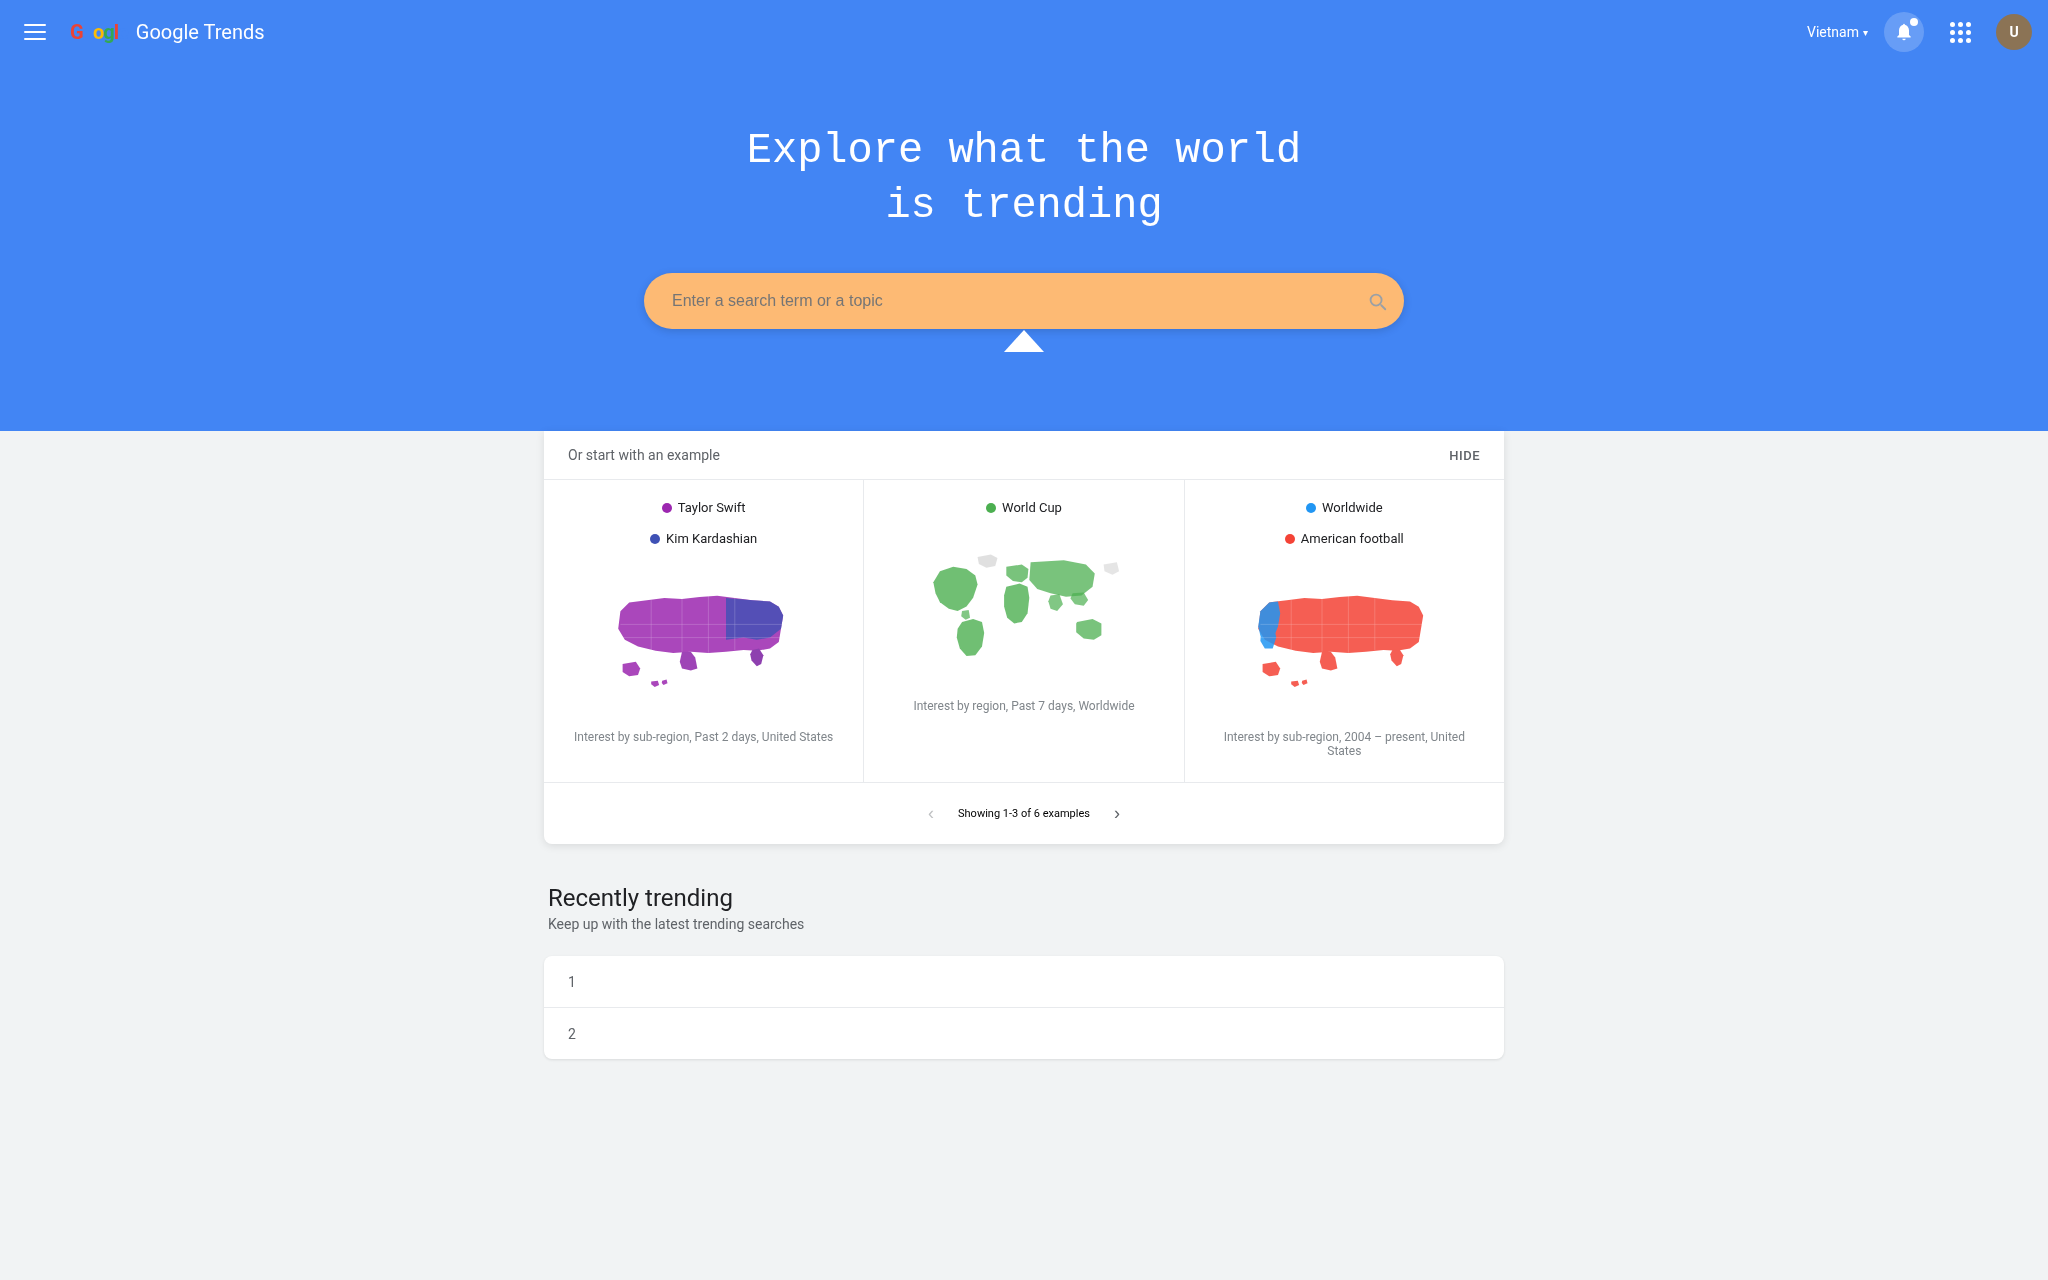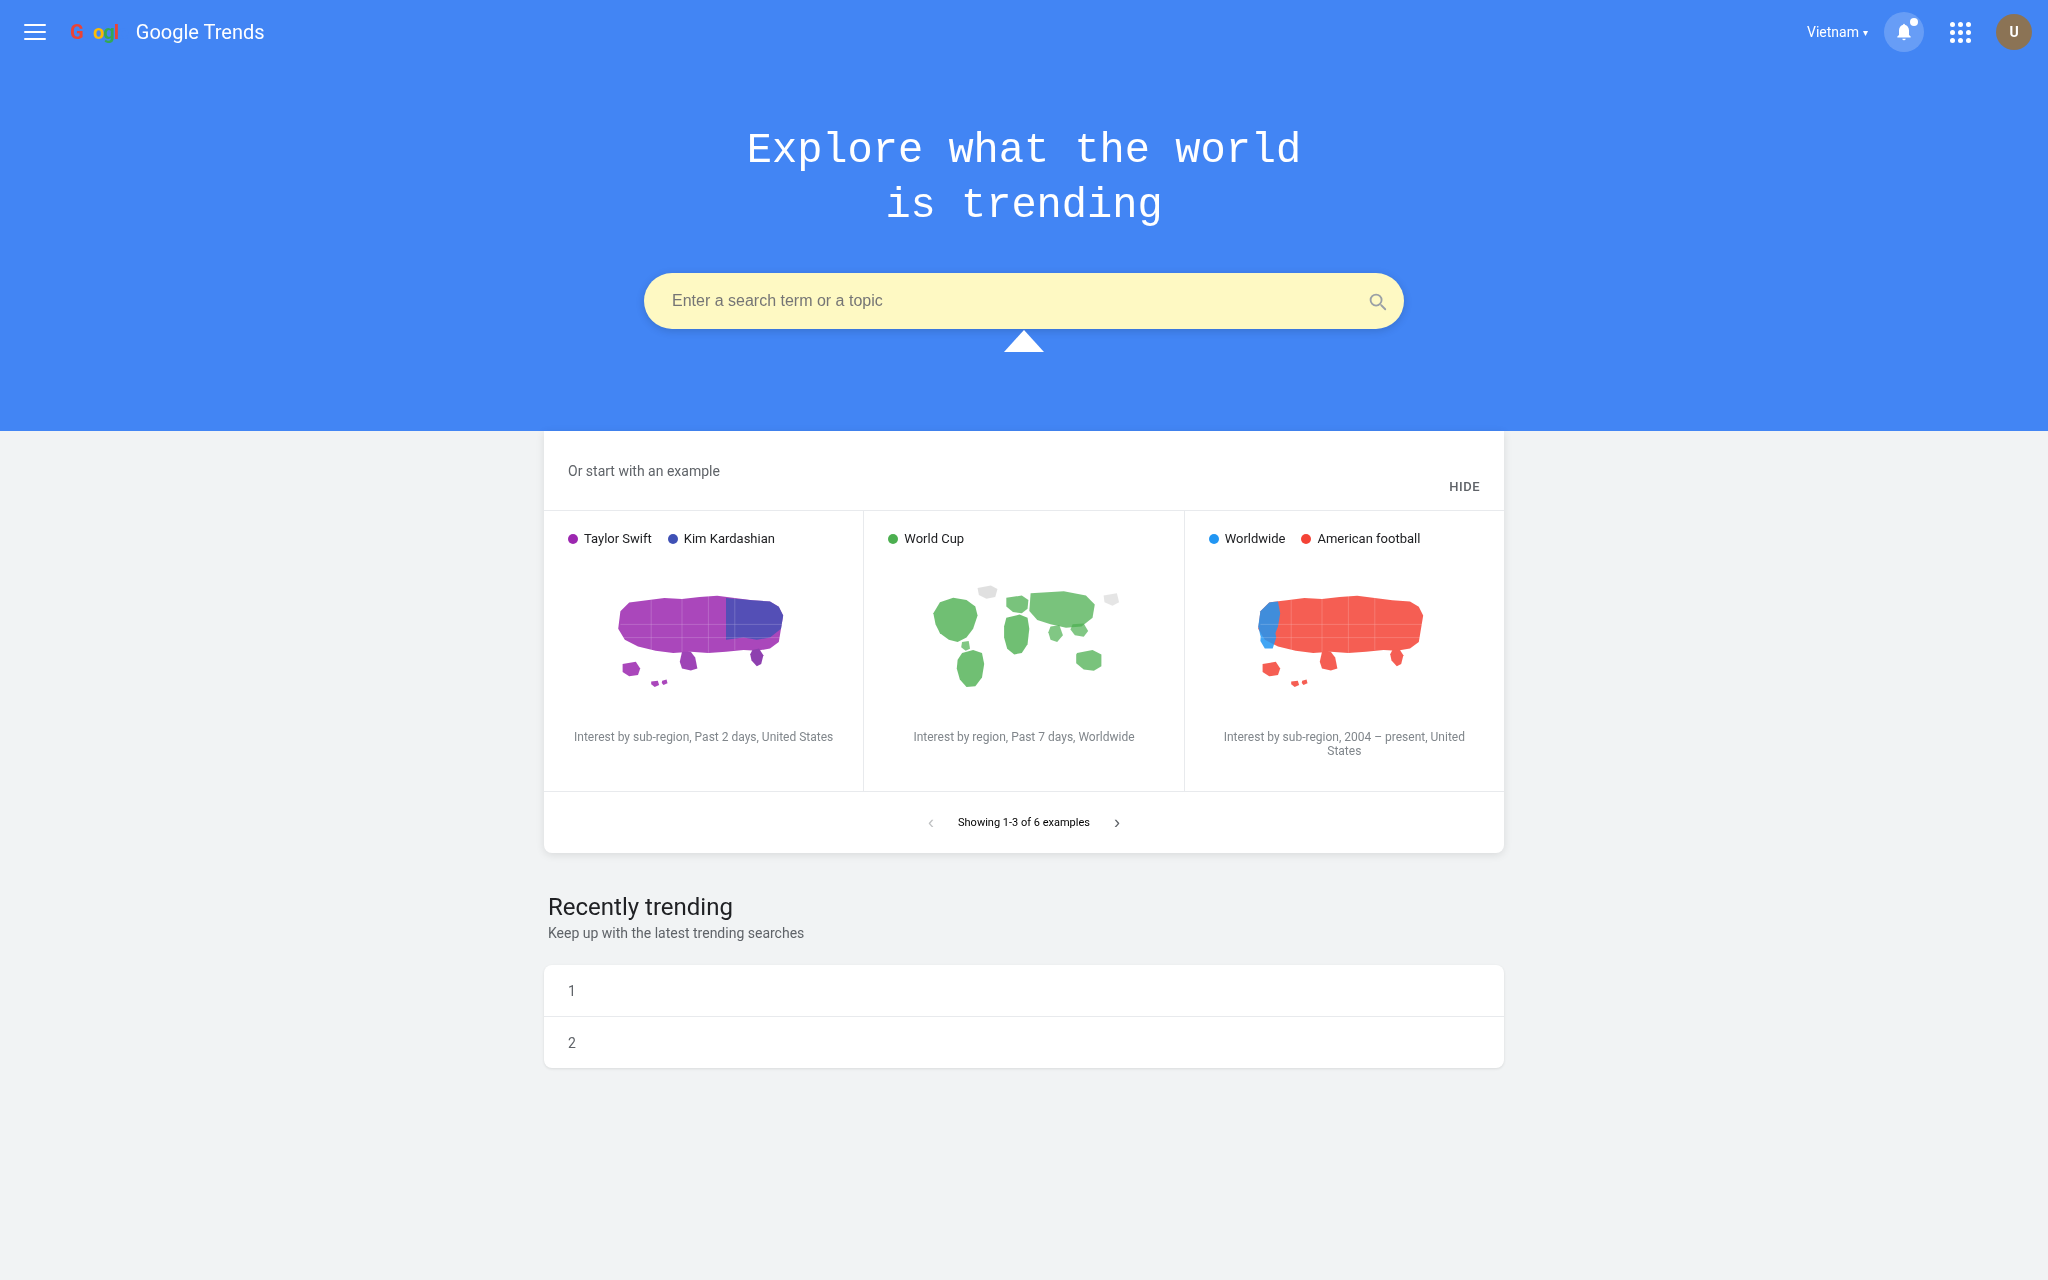--- a/index.html
+++ b/index.html
@@ -41,21 +41,21 @@
     .search-bar-wrapper { max-width: 760px; margin: 0 auto; position: relative; }
     .search-bar {
       width: 100%;
       height: 56px;
       border-radius: 28px;
       border: none;
       outline: none;
       padding: 0 56px 0 28px;
       font-size: 16px;
       color: #5f6368;
-      background: #fef9c3;
+      background: #fdba74;
       box-shadow: 0 2px 8px rgba(0,0,0,0.15);
     }
     .search-icon-btn {
       position: absolute;
       right: 16px;
       top: 50%;
       transform: translateY(-50%);
       background: none;
       border: none;
       cursor: pointer;
@@ -90,30 +90,30 @@
       overflow: hidden;
     }
     .examples-header {
       display: flex;
       justify-content: space-between;
       align-items: center;
       padding: 16px 24px;
       border-bottom: 1px solid #e8eaed;
     }
     .examples-header-text { font-size: 14px; color: #5f6368; }
-    .hide-btn { font-size: 13px; color: #5f6368; cursor: pointer; font-weight: 500; letter-spacing: 0.5px; margin-top: 32px; }
+    .hide-btn { font-size: 13px; color: #5f6368; cursor: pointer; font-weight: 500; letter-spacing: 0.5px; }
     .examples-cards { display: flex; }
     .example-card {
       flex: 1;
       padding: 20px 24px 24px;
       border-right: 1px solid #e8eaed;
       min-height: 280px;
     }
     .example-card:last-child { border-right: none; }
-    .card-legend { display: flex; align-items: center; gap: 16px; margin-bottom: 16px; flex-wrap: wrap; }
+    .card-legend { display: flex; align-items: center; gap: 16px; margin-bottom: 16px; flex-wrap: wrap; flex-direction: column; }
     .legend-item { display: flex; align-items: center; gap: 6px; font-size: 13px; color: #202124; cursor: pointer; }
     .legend-dot { width: 10px; height: 10px; border-radius: 50%; flex-shrink: 0; }
     .card-map { height: 160px; display: flex; align-items: center; justify-content: center; margin: 8px 0; }
     .card-caption { font-size: 12px; color: #80868b; text-align: center; margin-top: 8px; }
 
     
     .pagination {
       display: flex;
       align-items: center;
       justify-content: center;

